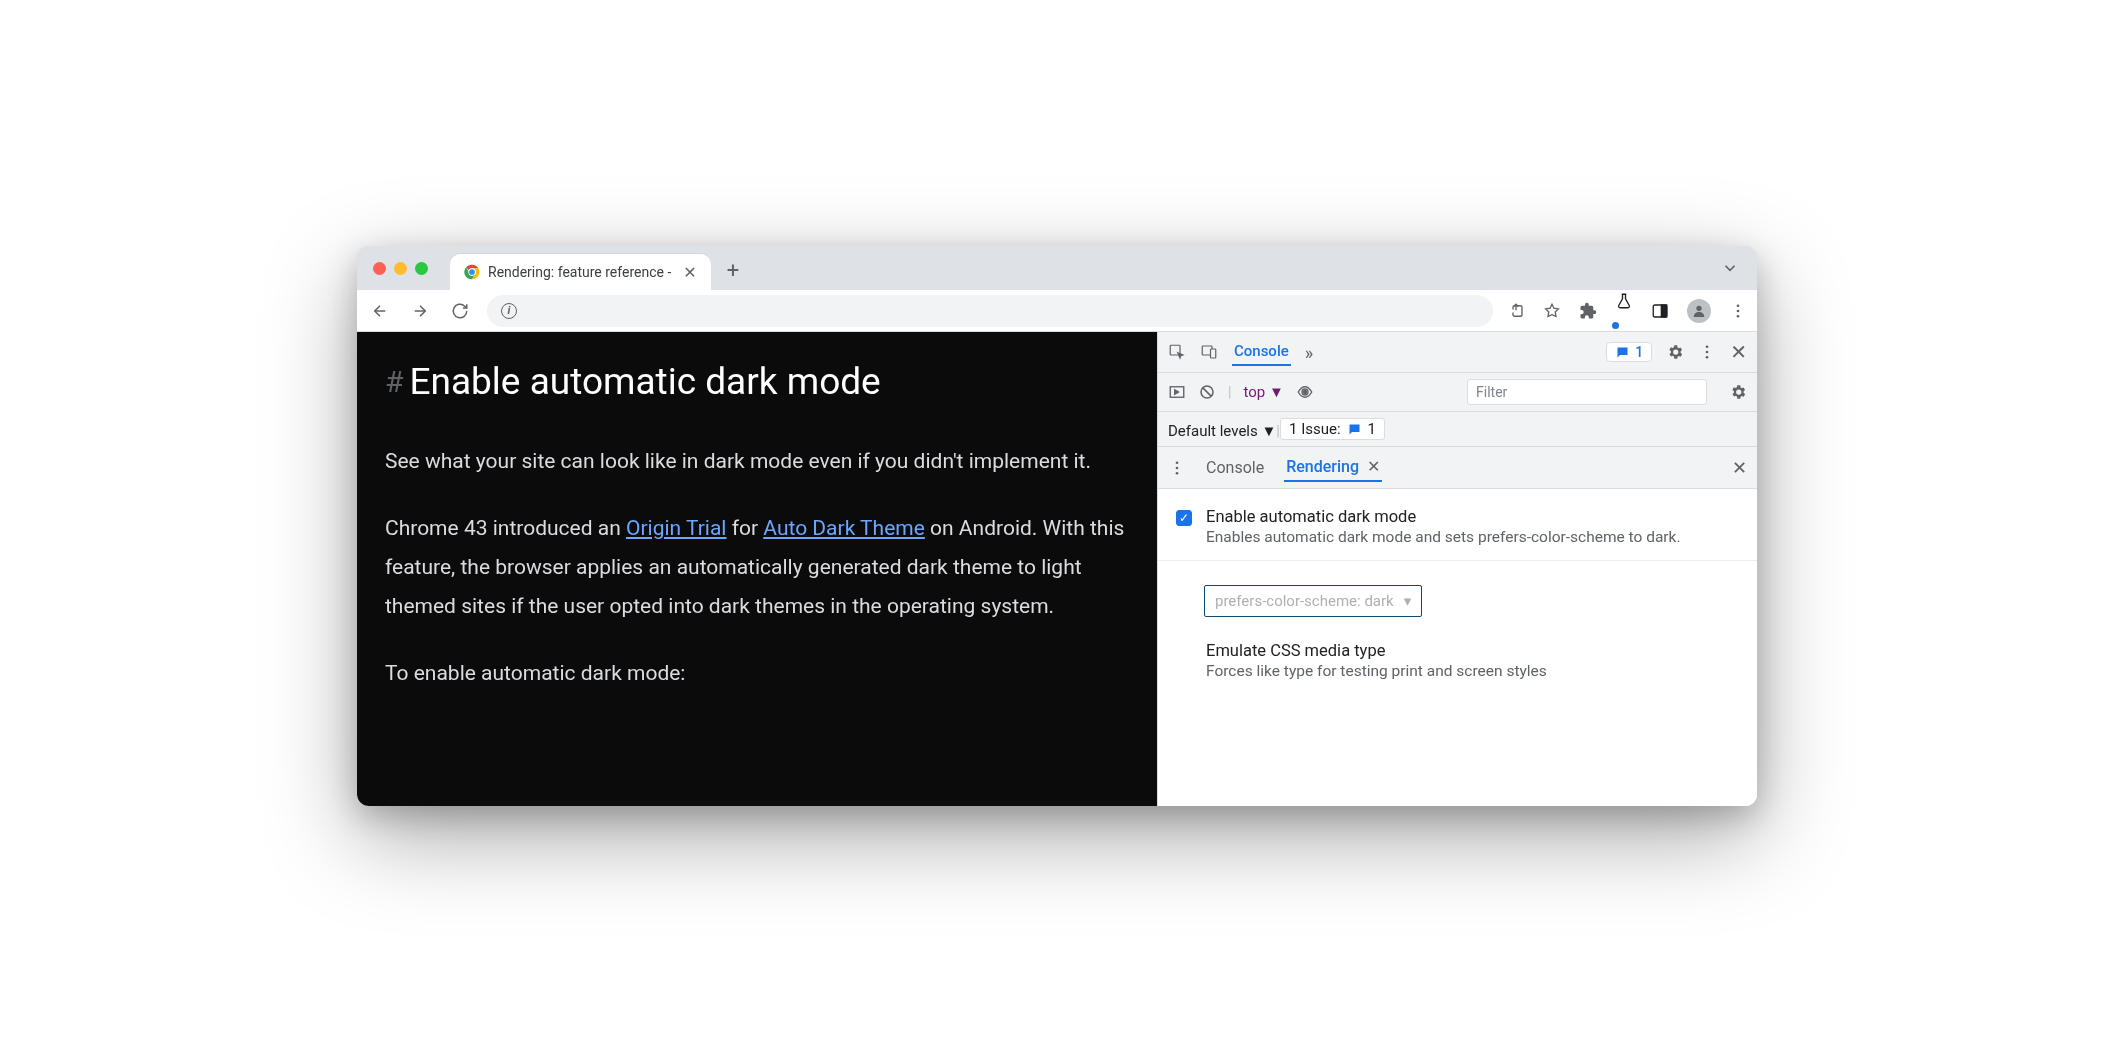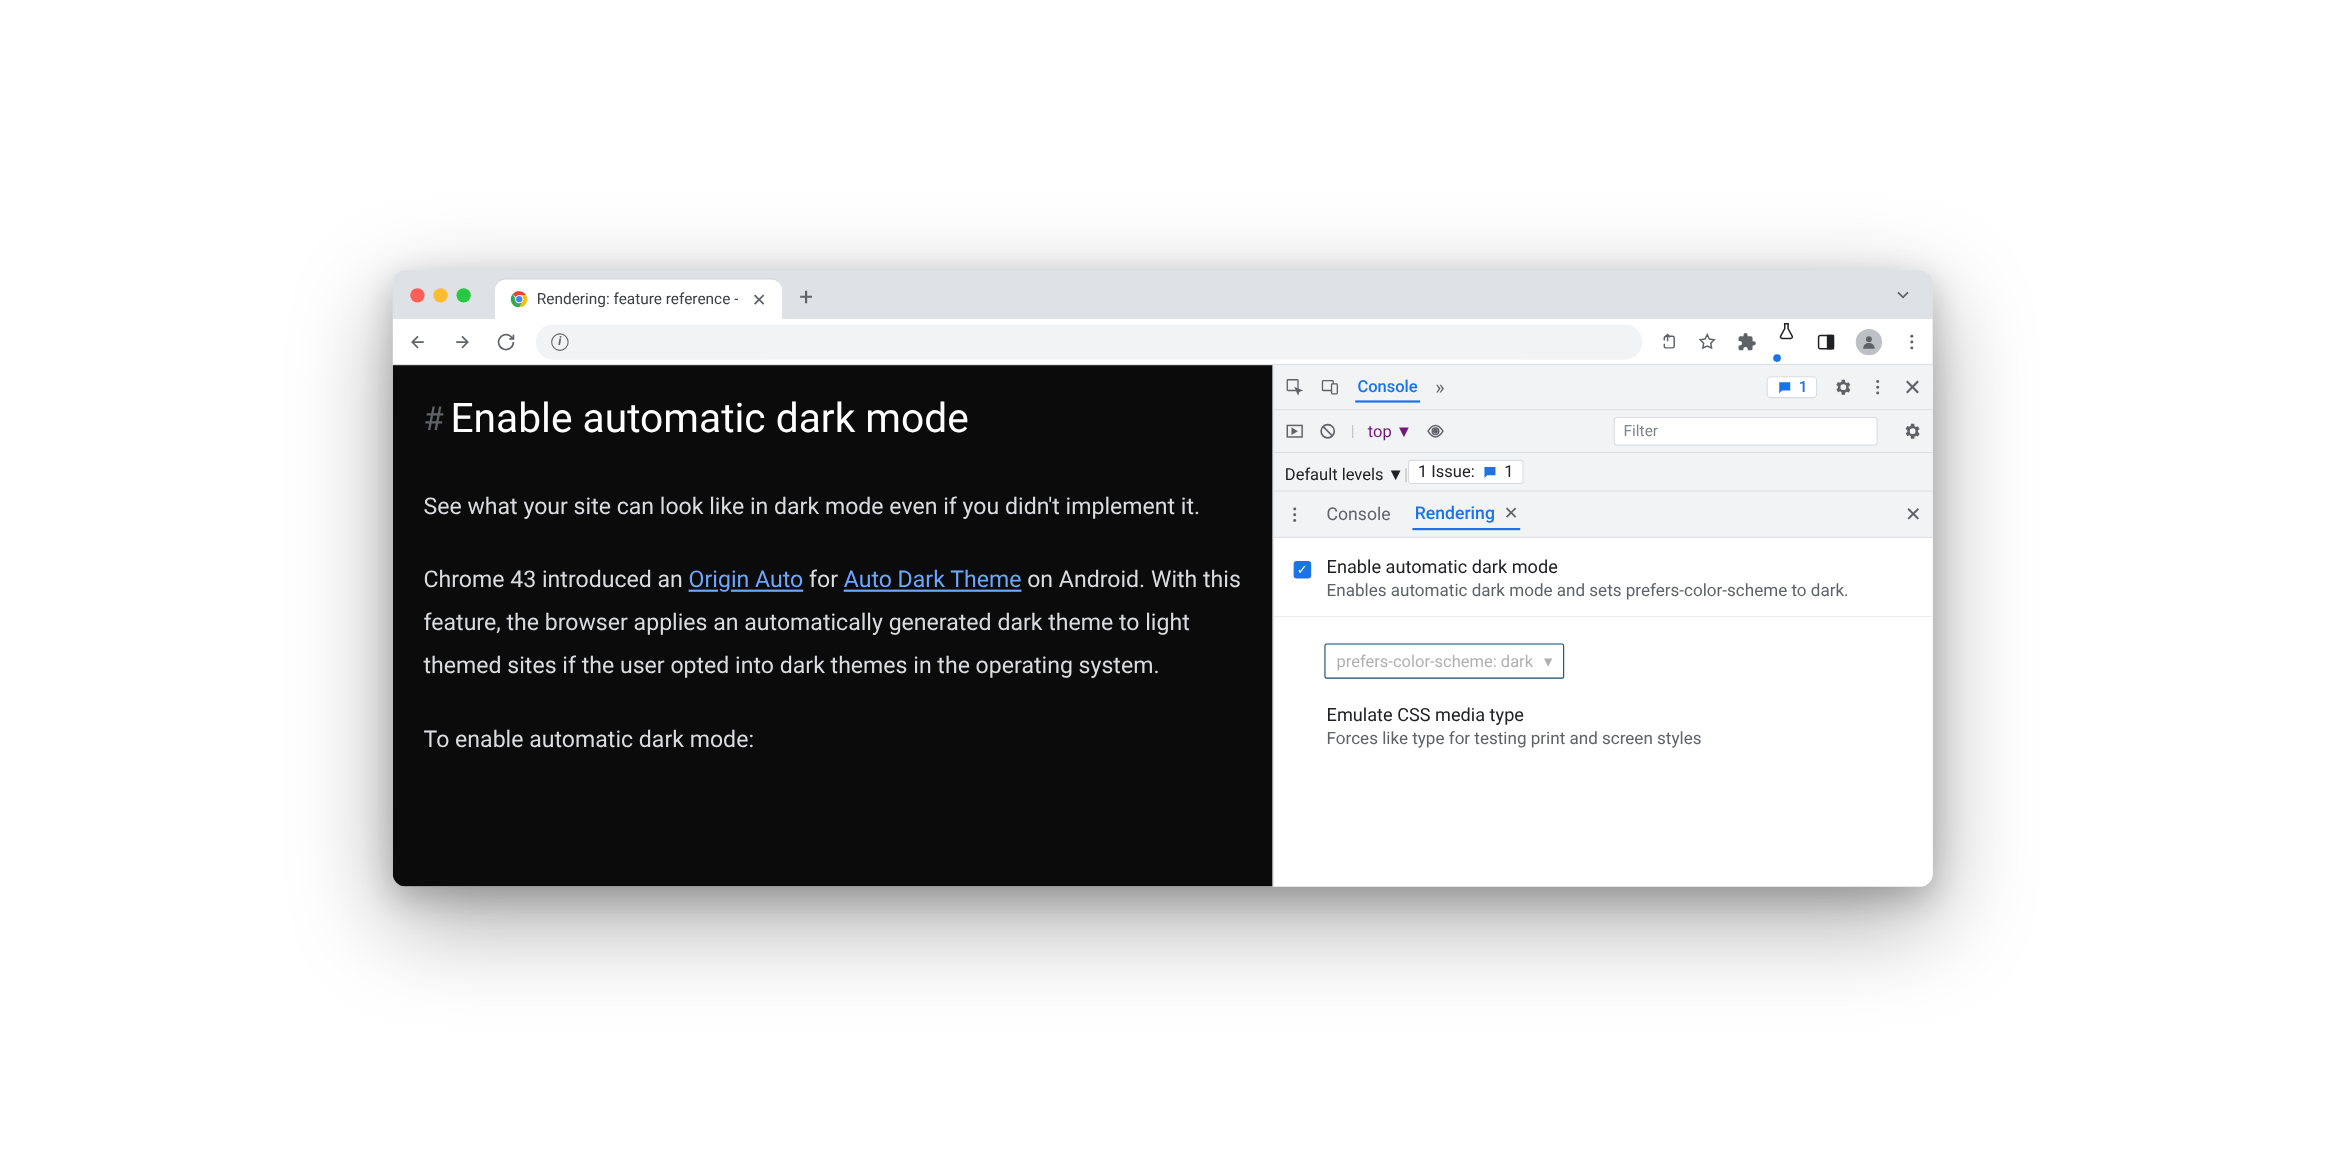--- a/index.html
+++ b/index.html
@@ -204,21 +204,21 @@
   </div>
 
   <div class="content">
     <div class="page">
       <h1>
           <span class="hash">#</span>
           <span>Enable automatic dark mode</span>
         </h1>
       <p>See what your site can look like in dark mode even if you didn't implement it.</p>
       <p>
-        <span>Chrome 43 introduced an </span><a href="#">Origin Auto</a><span> for </span><a href="#">Auto Dark Theme</a><span> on Android. With this feature, the browser applies an automatically generated dark theme to light themed sites if the user opted into dark themes in the operating system.</span>
+        <span>Chrome 43 introduced an </span><a href="#">Origin Trial</a><span> for </span><a href="#">Auto Dark Theme</a><span> on Android. With this feature, the browser applies an automatically generated dark theme to light themed sites if the user opted into dark themes in the operating system.</span>
       </p>
       <p>To enable automatic dark mode:</p>
     </div>
 
     <div class="devtools">
 
       <div class="dt-tabs">
         <span>
             <svg class="ic" viewBox="0 0 24 24" fill="none" stroke="#5f6368" stroke-width="1.6">
               <rect x="3" y="3" width="13" height="13" rx="1"></rect>

